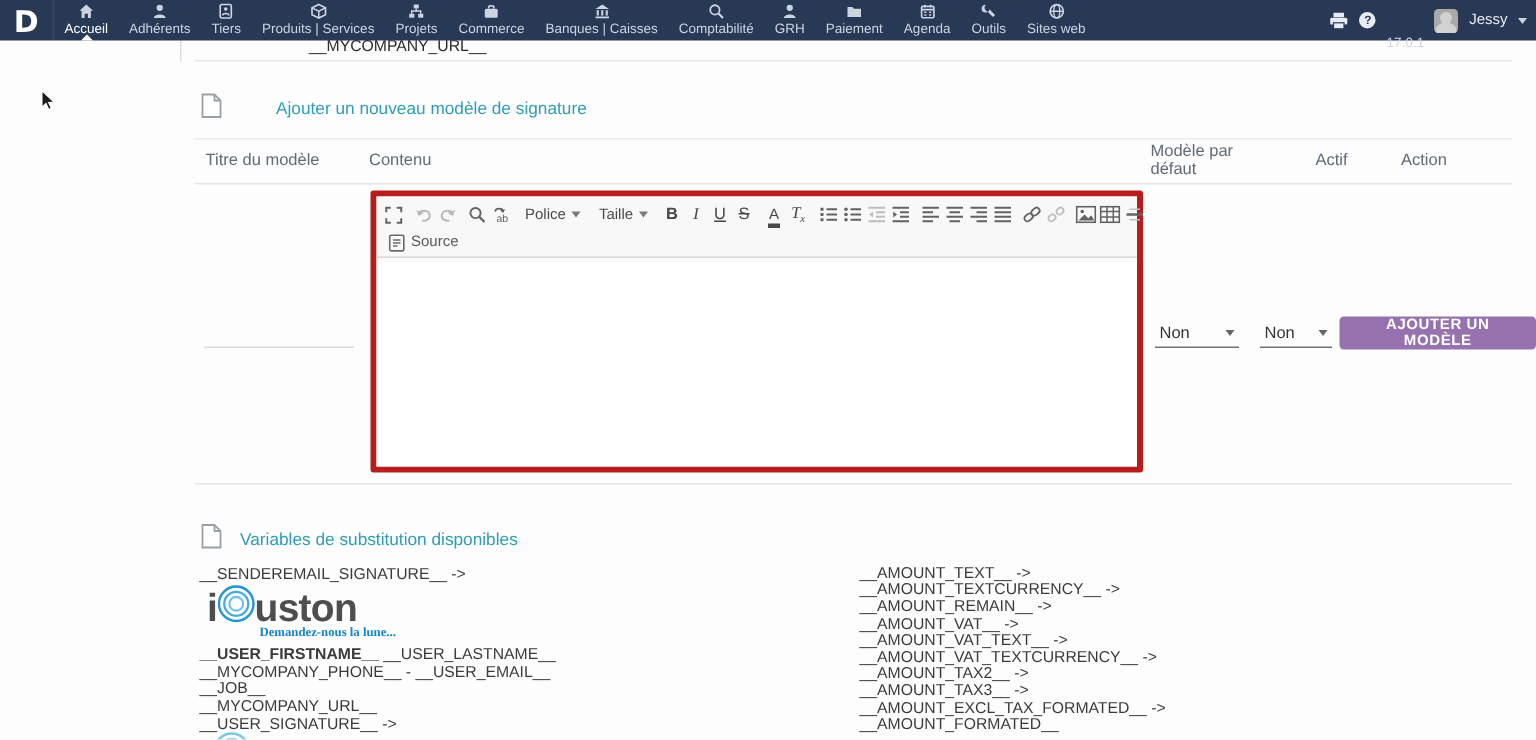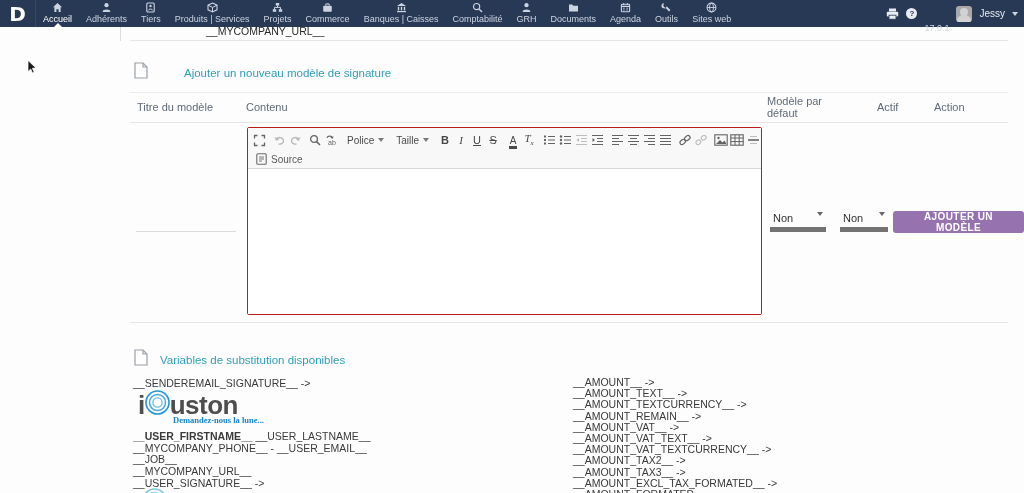--- a/index.html
+++ b/index.html
@@ -48,46 +48,46 @@
   
   .th { position:absolute; font-size:11px; color:#5f6a78; }
 
   
   .title-input { position:absolute; left:136px; top:212px; width:100px; height:20px;
                  border:none; border-bottom:1px solid #dcdcdc; background:transparent;
                  font-size:11px; outline:none; }
 
   
   .editor { position:absolute; left:247px; top:127px; width:515px; height:188px;
-            border:1px solid #b91c1c; background:#fff; border-radius:2px; display:flex;
+            border:4px solid #b91c1c; background:#fff; border-radius:2px; display:flex;
             flex-direction:column; }
   .tb-rows { background:#f8f8f8; border-bottom:1px solid #d6d6d6; padding:2px 3px 1px; }
   .tb-row { display:flex; align-items:center; height:20px; }
-  .tb-row2 { height:17px;align-items:flex-end; }
+  .tb-row2 { height:17px; }
   .tb { height:17px; min-width:16px; padding:0 1px; display:flex; align-items:center;
         justify-content:center; border-radius:2px; cursor:pointer; }
   .sep { width:1px; height:15px; background:#dcdcdc; margin:0 2px; }
   .ltr { font-size:11px; color:#474747; line-height:1; }
   .b { font-weight:700; } .i { font-style:italic; font-family:"Liberation Serif",serif; }
   .u { text-decoration:underline; } .s { text-decoration:line-through; }
   .colorA { position:relative; font-size:10px; color:#474747; }
   .colorA:after { content:""; position:absolute; left:-1px; right:-1px; bottom:-3px; height:2.5px; background:#4a4a4a; }
   .tx { font-size:11px; font-style:italic; font-family:"Liberation Serif",serif; color:#474747; }
   .tx sub { font-size:7px; }
   .combo { display:flex; align-items:center; gap:4px; padding:0 4px; cursor:pointer; }
   .combo .ctext { font-size:10px; color:#4a4a4a; }
   .combo .ccaret { width:0; height:0; border-left:3px solid transparent; border-right:3px solid transparent;
                    border-top:4px solid #7a7a7a; }
   .src-btn { display:flex; align-items:center; gap:4px; padding:0 5px; height:16px; cursor:pointer; }
   .src-btn span { font-size:10px; color:#5a5a5a; }
   .editor-body { flex:1; background:#fff; cursor:text; }
 
   
-  .mini-select { position:absolute; height:20px; display:flex; 
-                 justify-content:space-between; border-bottom:5px solid #737373;
+  .mini-select { position:absolute; height:20px; display:flex; align-items:center;
+                 justify-content:space-between; border-bottom:1px solid #737373;
                  font-size:11px; color:#333; cursor:pointer; padding:0 3px; }
   .mini-select .mcaret { width:0; height:0; border-left:3.5px solid transparent;
                          border-right:3.5px solid transparent; border-top:4px solid #666; }
   .btn-purple { position:absolute; left:893px; top:211px; height:22px; padding:0 11px;
                 background:#9672af; color:#fff; border:none; border-radius:3px;
                 font-size:10px; font-weight:700; letter-spacing:.4px; cursor:pointer;
                 font-family:"Liberation Sans",sans-serif; }
 
   
   .varline { font-size:10.5px; color:#3a3a3a; white-space:nowrap; }
@@ -204,21 +204,21 @@
         </svg>
       </span>
     <span class="nlabel">GRH</span>
   </div>
   <div class="nav-item">
     <span class="nicon">
         <svg width="11" height="11">
           <path d="M1 2.6 H4.2 L5.3 3.8 H10 V9.4 H1 Z" fill="#ccd4e2"></path>
         </svg>
       </span>
-    <span class="nlabel">Documents</span>
+    <span class="nlabel">Paiement</span>
   </div>
   <div class="nav-item">
     <span class="nicon">
         <svg width="11" height="11">
           <rect x="1.4" y="2.2" width="8.2" height="7.6" rx="0.8" fill="none" stroke="#ccd4e2" stroke-width="1.1"></rect>
           <path d="M1.4 4.4 H9.6 M3.6 1.2 V3 M7.4 1.2 V3" stroke="#ccd4e2" stroke-width="1.1"></path>
           <path d="M3.2 6.2 h1.4 M6.4 6.2 h1.4 M3.2 8 h1.4 M6.4 8 h1.4" stroke="#ccd4e2" stroke-width="1"></path>
         </svg>
       </span>
     <span class="nlabel">Agenda</span>
@@ -498,21 +498,20 @@
   <div class="varline">__MYCOMPANY_URL__</div>
   <div class="varline">__USER_SIGNATURE__ -&gt;</div>
 </div>
 
 <span class="partial-logo"><svg width="27" height="27">
       <circle cx="13.5" cy="13.5" r="11.5" fill="none" stroke="#7ec8e4" stroke-width="1.6"></circle>
       <circle cx="13.5" cy="13.5" r="8" fill="none" stroke="#9bd5ec" stroke-width="1.5"></circle>
     </svg></span>
 
 <div class="vars-right">
-  <div class="varline">__AMOUNT__ -&gt;</div>
   <div class="varline">__AMOUNT_TEXT__ -&gt;</div>
   <div class="varline">__AMOUNT_TEXTCURRENCY__ -&gt;</div>
   <div class="varline">__AMOUNT_REMAIN__ -&gt;</div>
   <div class="varline">__AMOUNT_VAT__ -&gt;</div>
   <div class="varline">__AMOUNT_VAT_TEXT__ -&gt;</div>
   <div class="varline">__AMOUNT_VAT_TEXTCURRENCY__ -&gt;</div>
   <div class="varline">__AMOUNT_TAX2__ -&gt;</div>
   <div class="varline">__AMOUNT_TAX3__ -&gt;</div>
   <div class="varline">__AMOUNT_EXCL_TAX_FORMATED__ -&gt;</div>
   <div class="varline">__AMOUNT_FORMATED__</div>

